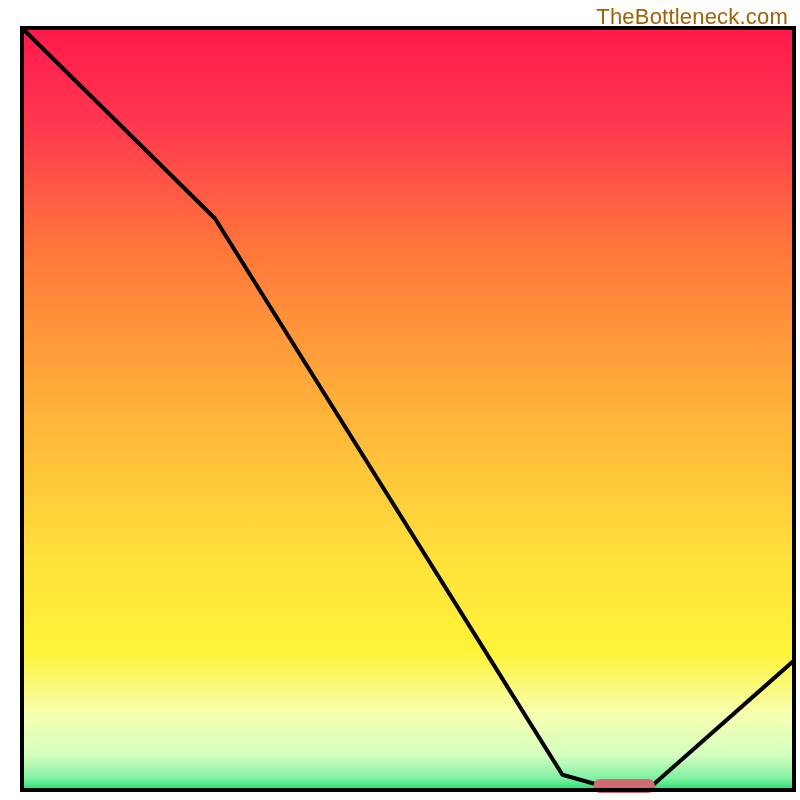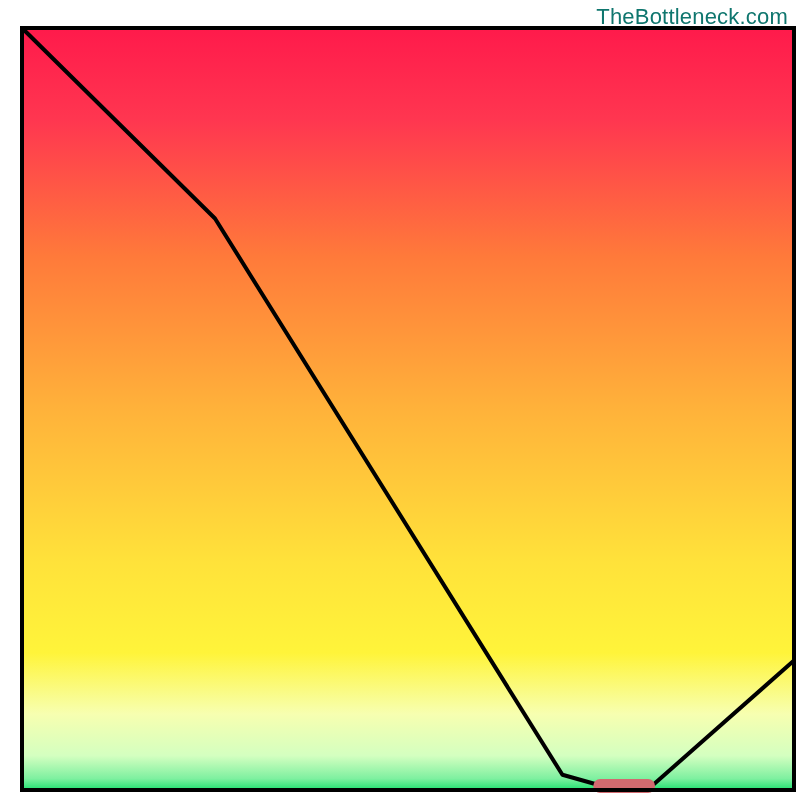--- a/index.html
+++ b/index.html
@@ -12,21 +12,21 @@
   }
   .container {
     position: relative;
     width: 800px;
     height: 800px;
   }
   .watermark {
     position: absolute;
     top: 4px;
     right: 12px;
-    color: #0f766e;
+    color: #a16207;
     font-size: 22px;
     font-weight: 500;
     letter-spacing: 0.2px;
     z-index: 10;
   }
   svg {
     display: block;
   }
 </style>
 </head>

